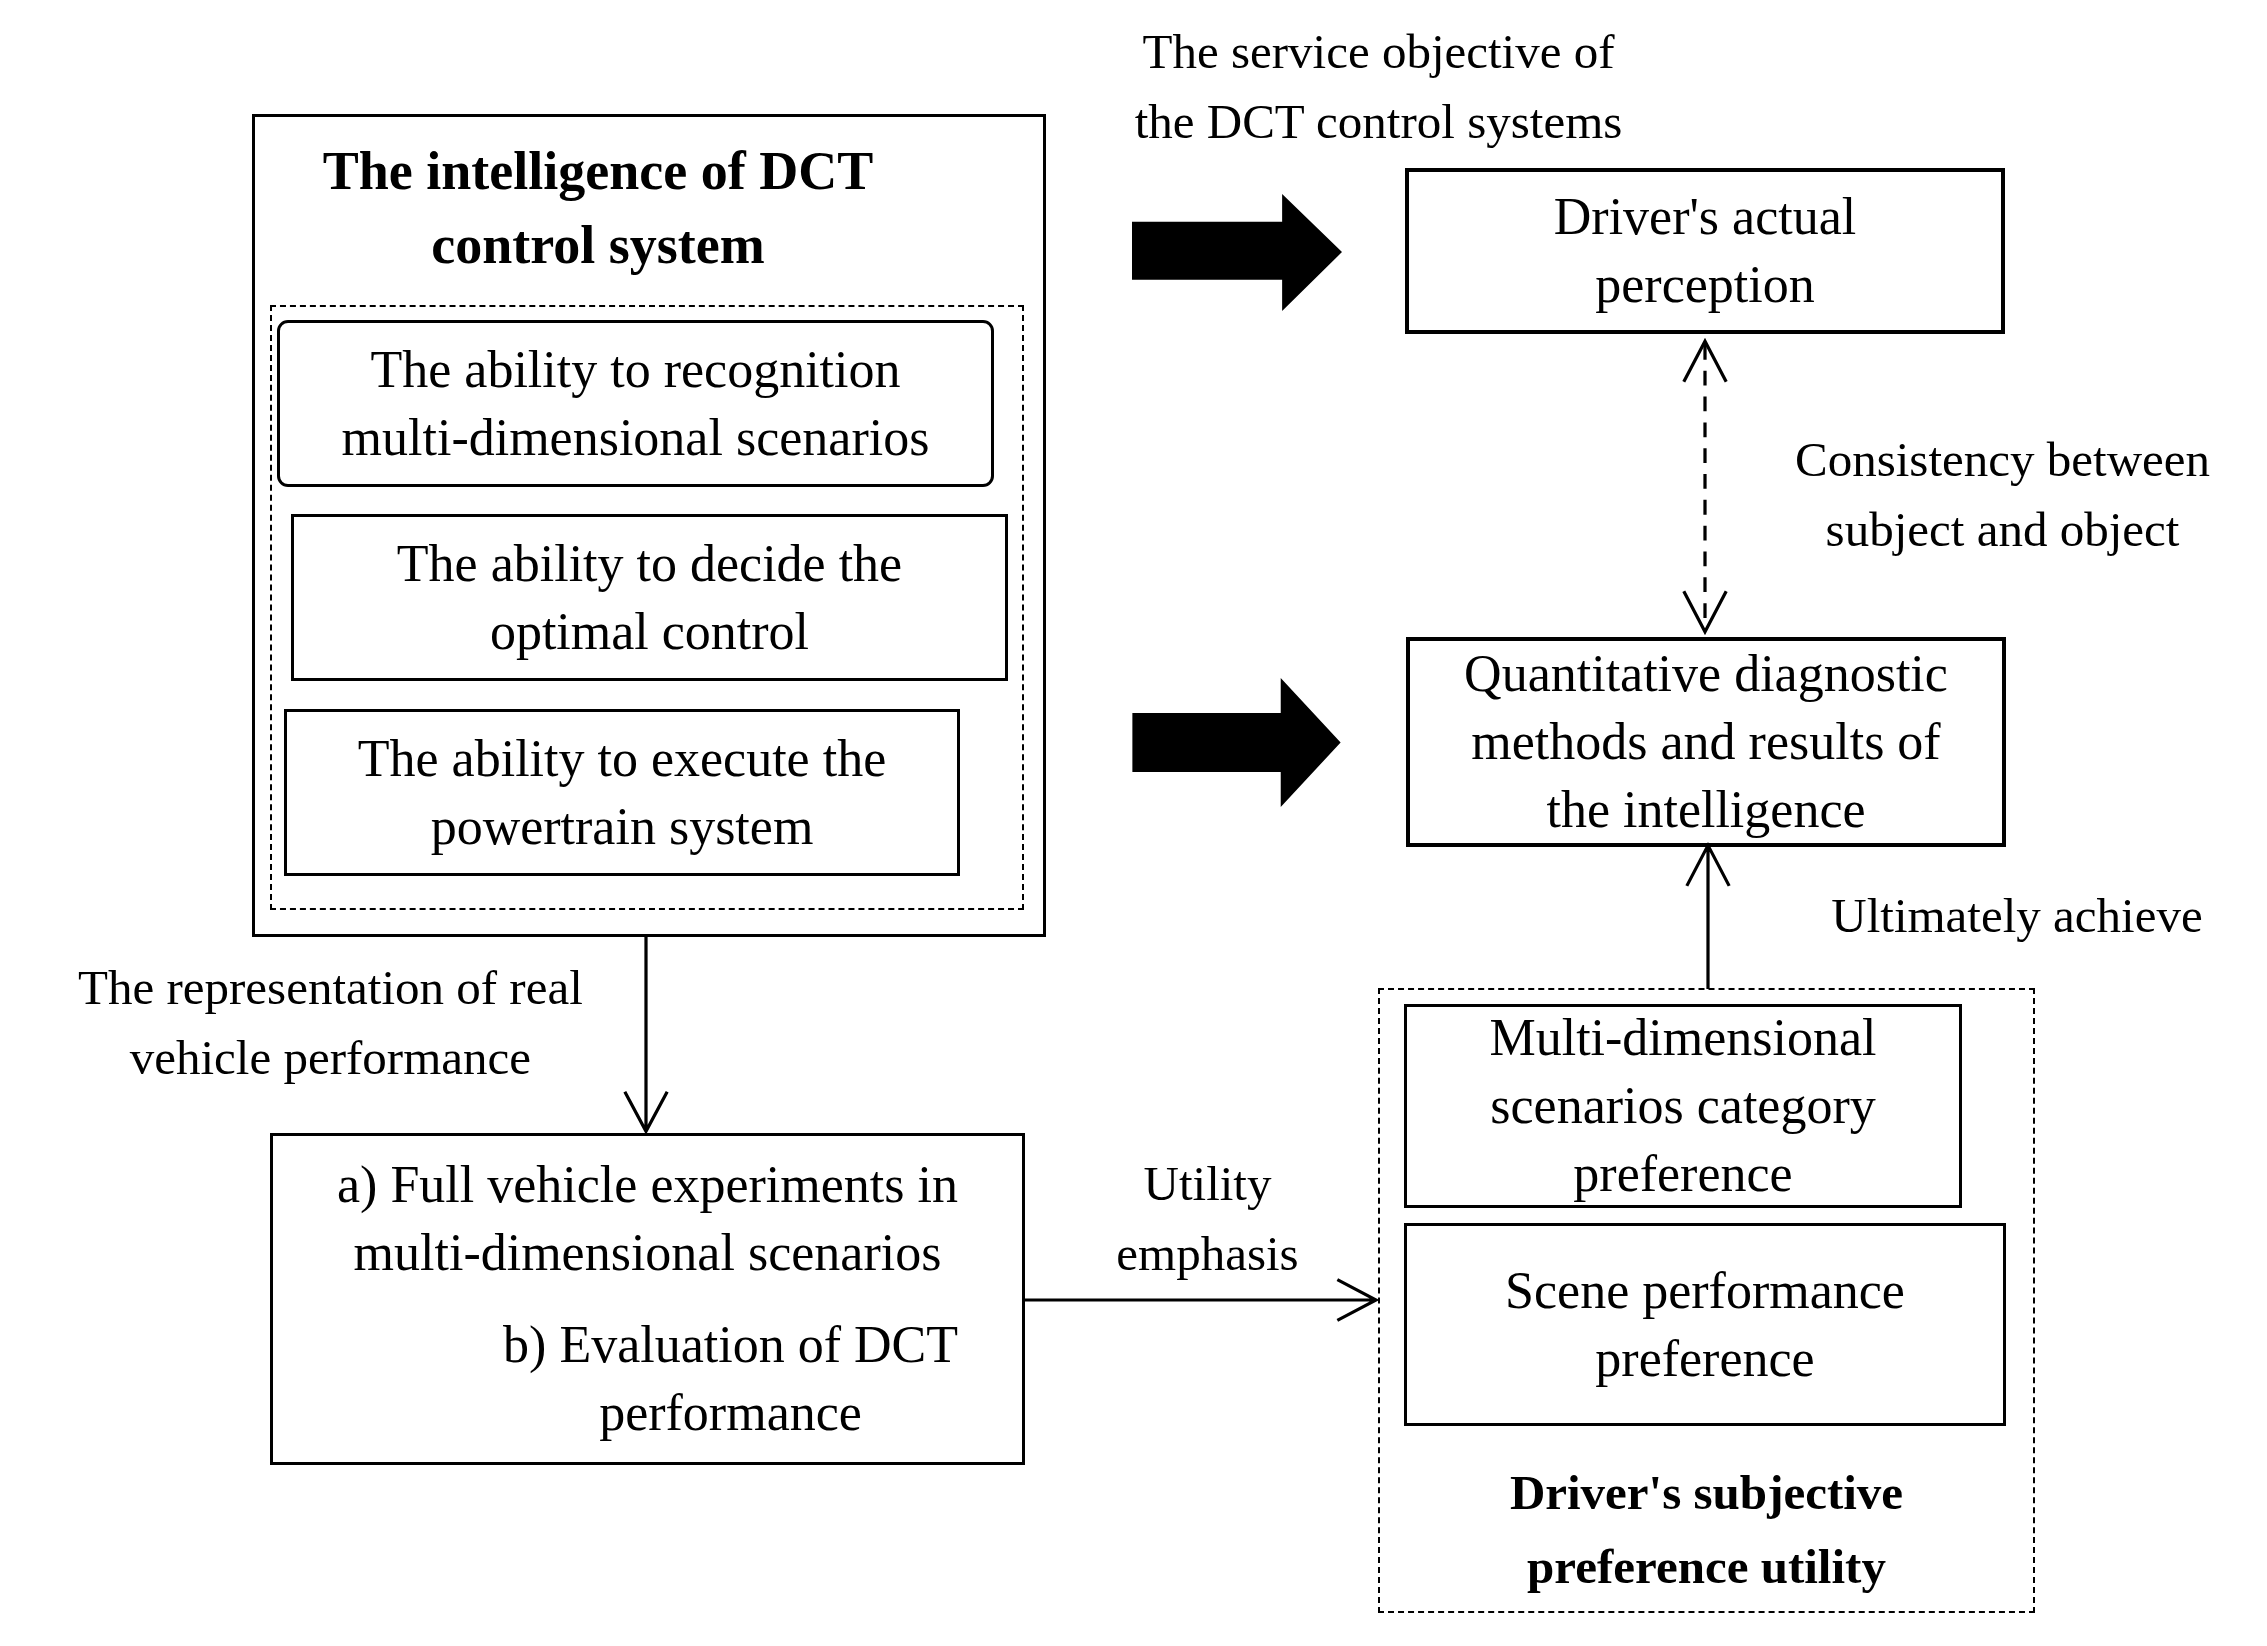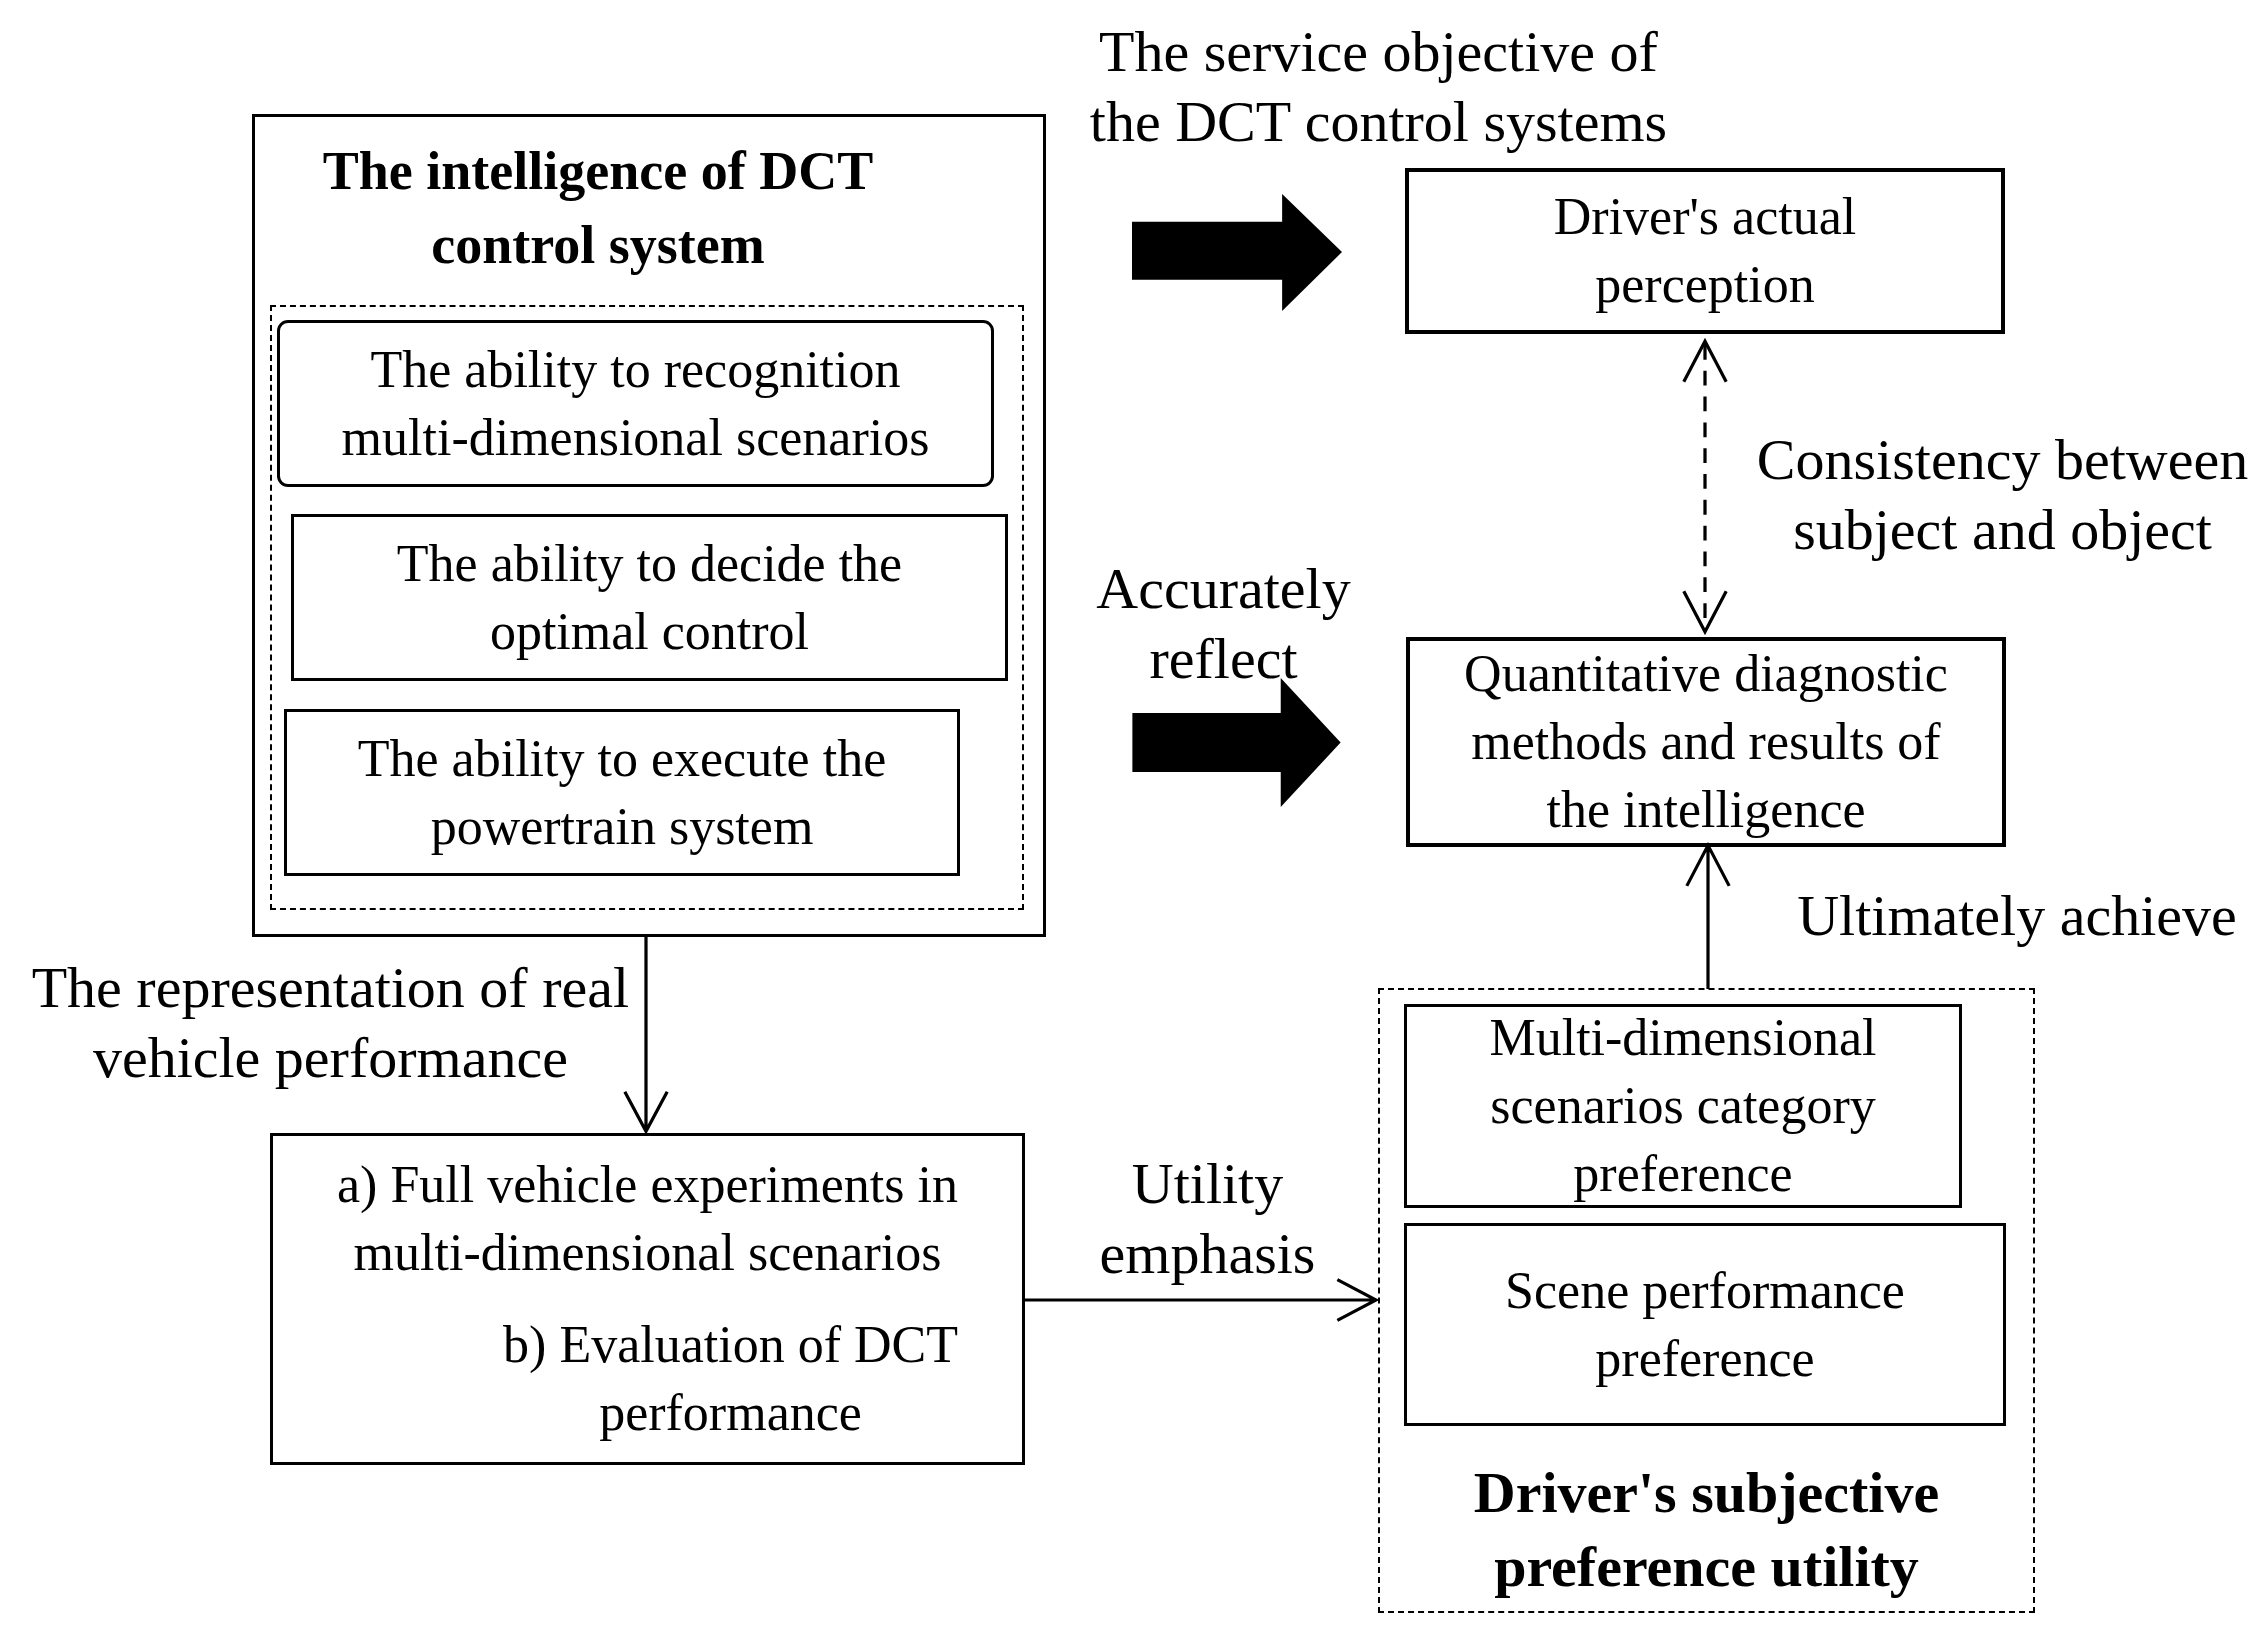--- a/index.html
+++ b/index.html
@@ -26,21 +26,21 @@
   .thick{border-width:4.6px;}
   .dashedbox{
     position:absolute;
     border:2.8px dashed #000;
     box-sizing:border-box;
   }
   .label{
     position:absolute;
     text-align:center;
     white-space:pre-line;
-    font-size:58px;
+    font-size:49px;
     line-height:70px;
   }
   .bold{font-weight:bold;}
   .arrow{position:absolute;}
   .paraGap{display:flex;flex-direction:column;gap:24px;align-items:flex-end;}
 </style>
 </head>
 <body>
 
 <div id="canvas">
@@ -88,22 +88,20 @@
 perception</div>
 
   <svg class="arrow" style="left:1668px;top:332px;" width="74" height="309" viewBox="0 0 80 335">
     <path d="M40 14 V321" fill="none" stroke="#000" stroke-width="3.5" stroke-dasharray="16 12"></path>
     <path d="M17 54 L40 10 L63 54 M17 281 L40 325 L63 281" fill="none" stroke="#000" stroke-width="3.5"></path>
   </svg>
 
   <div class="label" style="left:1735px;top:425px;width:535px;">Consistency between
 subject and object</div>
 
-  <div class="label" style="left:1085px;top:554px;width:277px;">Accurately
-reflect</div>
 
   <svg class="arrow" style="left:1132px;top:678px;" width="209" height="129" viewBox="0 0 226 140">
     <polygon points="0,38 161,38 161,0 226,70 161,140 161,102 0,102" fill="#000"></polygon>
   </svg>
 
   <div class="box thick" style="left:1406px;top:637px;width:600px;height:210px;">Quantitative diagnostic
 methods and results of
 the intelligence</div>
 
   <svg class="arrow" style="left:1671px;top:838px;" width="74" height="151" viewBox="0 0 80 164">

